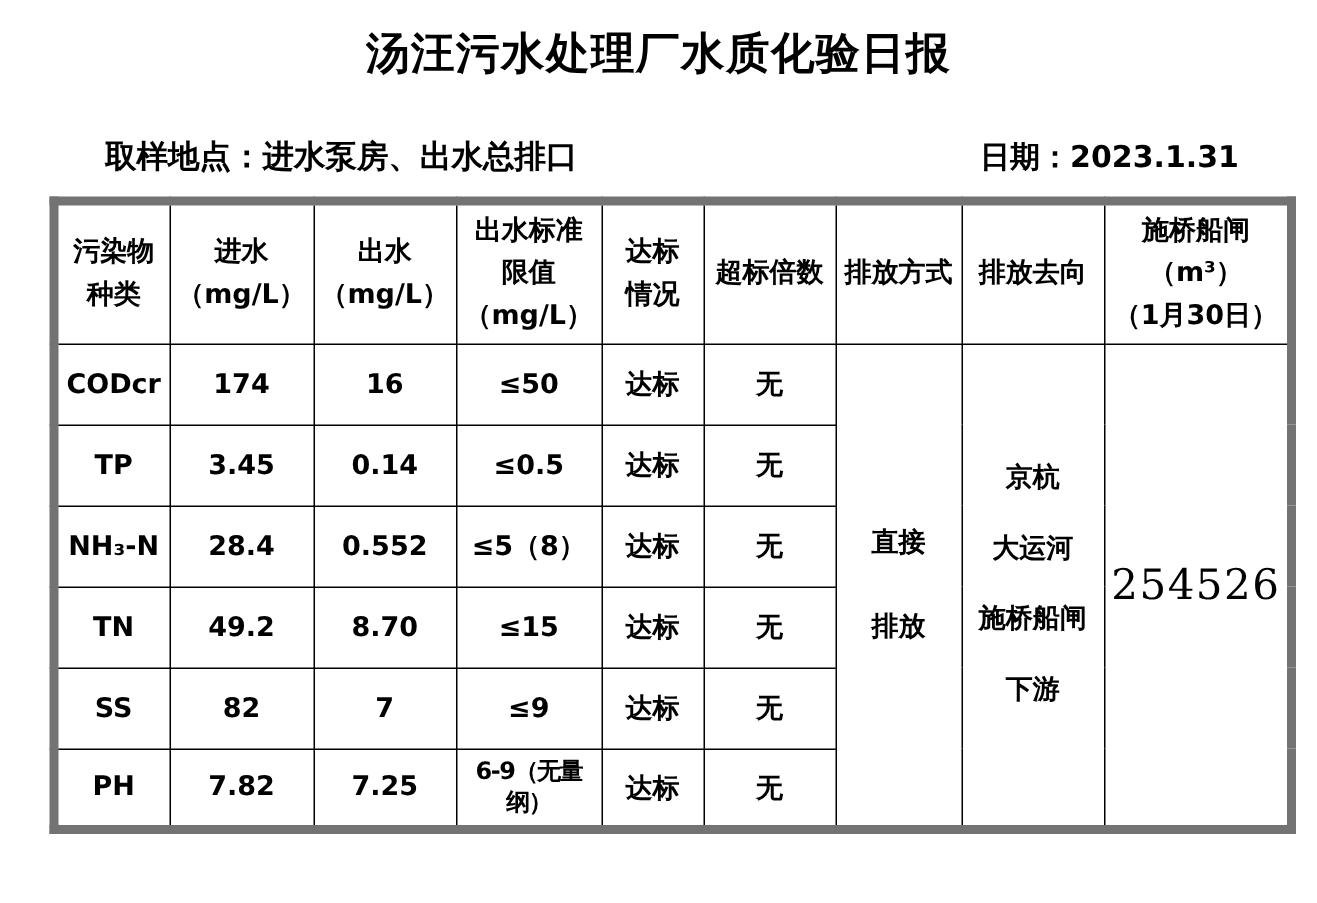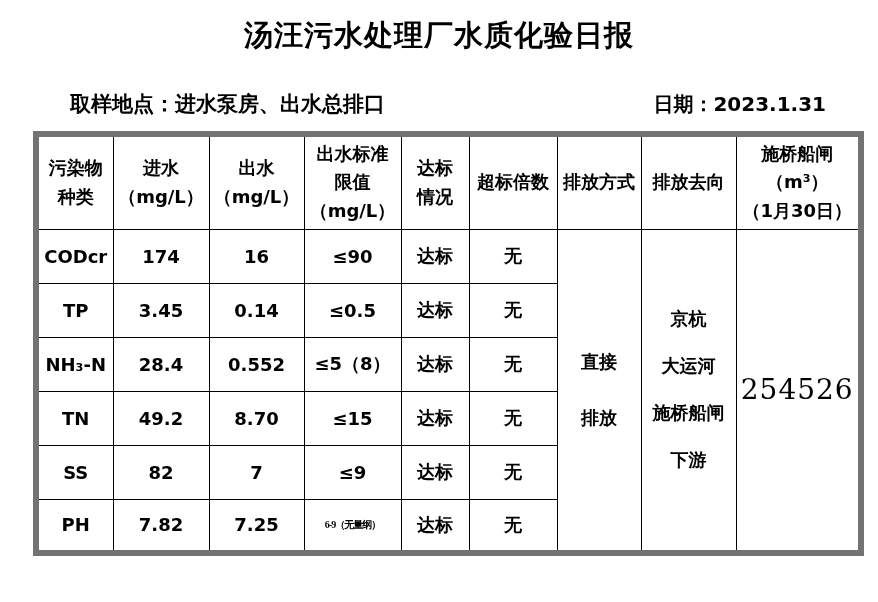--- a/index.html
+++ b/index.html
@@ -53,21 +53,21 @@
   thead tr { height: 95px; }
   tbody tr { height: 54px; }
   td.mode { line-height: 3.1; }
   td.dest { line-height: 2.6; margin-left: 44px; }
   td.volume {
     font-family: "DejaVu Serif", "Liberation Serif", serif;
     font-weight: normal;
     font-size: 28px;
     letter-spacing: 1px;
   }
-  td.tight { font-size: 10px; letter-spacing: -1px; font-family: Liberation Serif, serif; }
+  td.tight { font-size: 16px; letter-spacing: -1px; }
   .note {
     margin: 20px 0 0 64px;
     font-size: 18px;
   }
 </style>
 </head>
 <body>
 
 <div class="page">
 
@@ -109,21 +109,21 @@
         <th>施桥船闸
 （m³）
 （1月30日）</th>
       </tr>
     </thead>
     <tbody>
       <tr>
         <td>CODcr</td>
         <td>174</td>
         <td>16</td>
-        <td>≤90</td>
+        <td>≤50</td>
         <td>达标</td>
         <td>无</td>
         <td class="mode" rowspan="6">直接
 排放</td>
         <td class="dest" rowspan="6">京杭
 大运河
 施桥船闸
 下游</td>
         <td class="volume" rowspan="6">254526</td>
       </tr>

